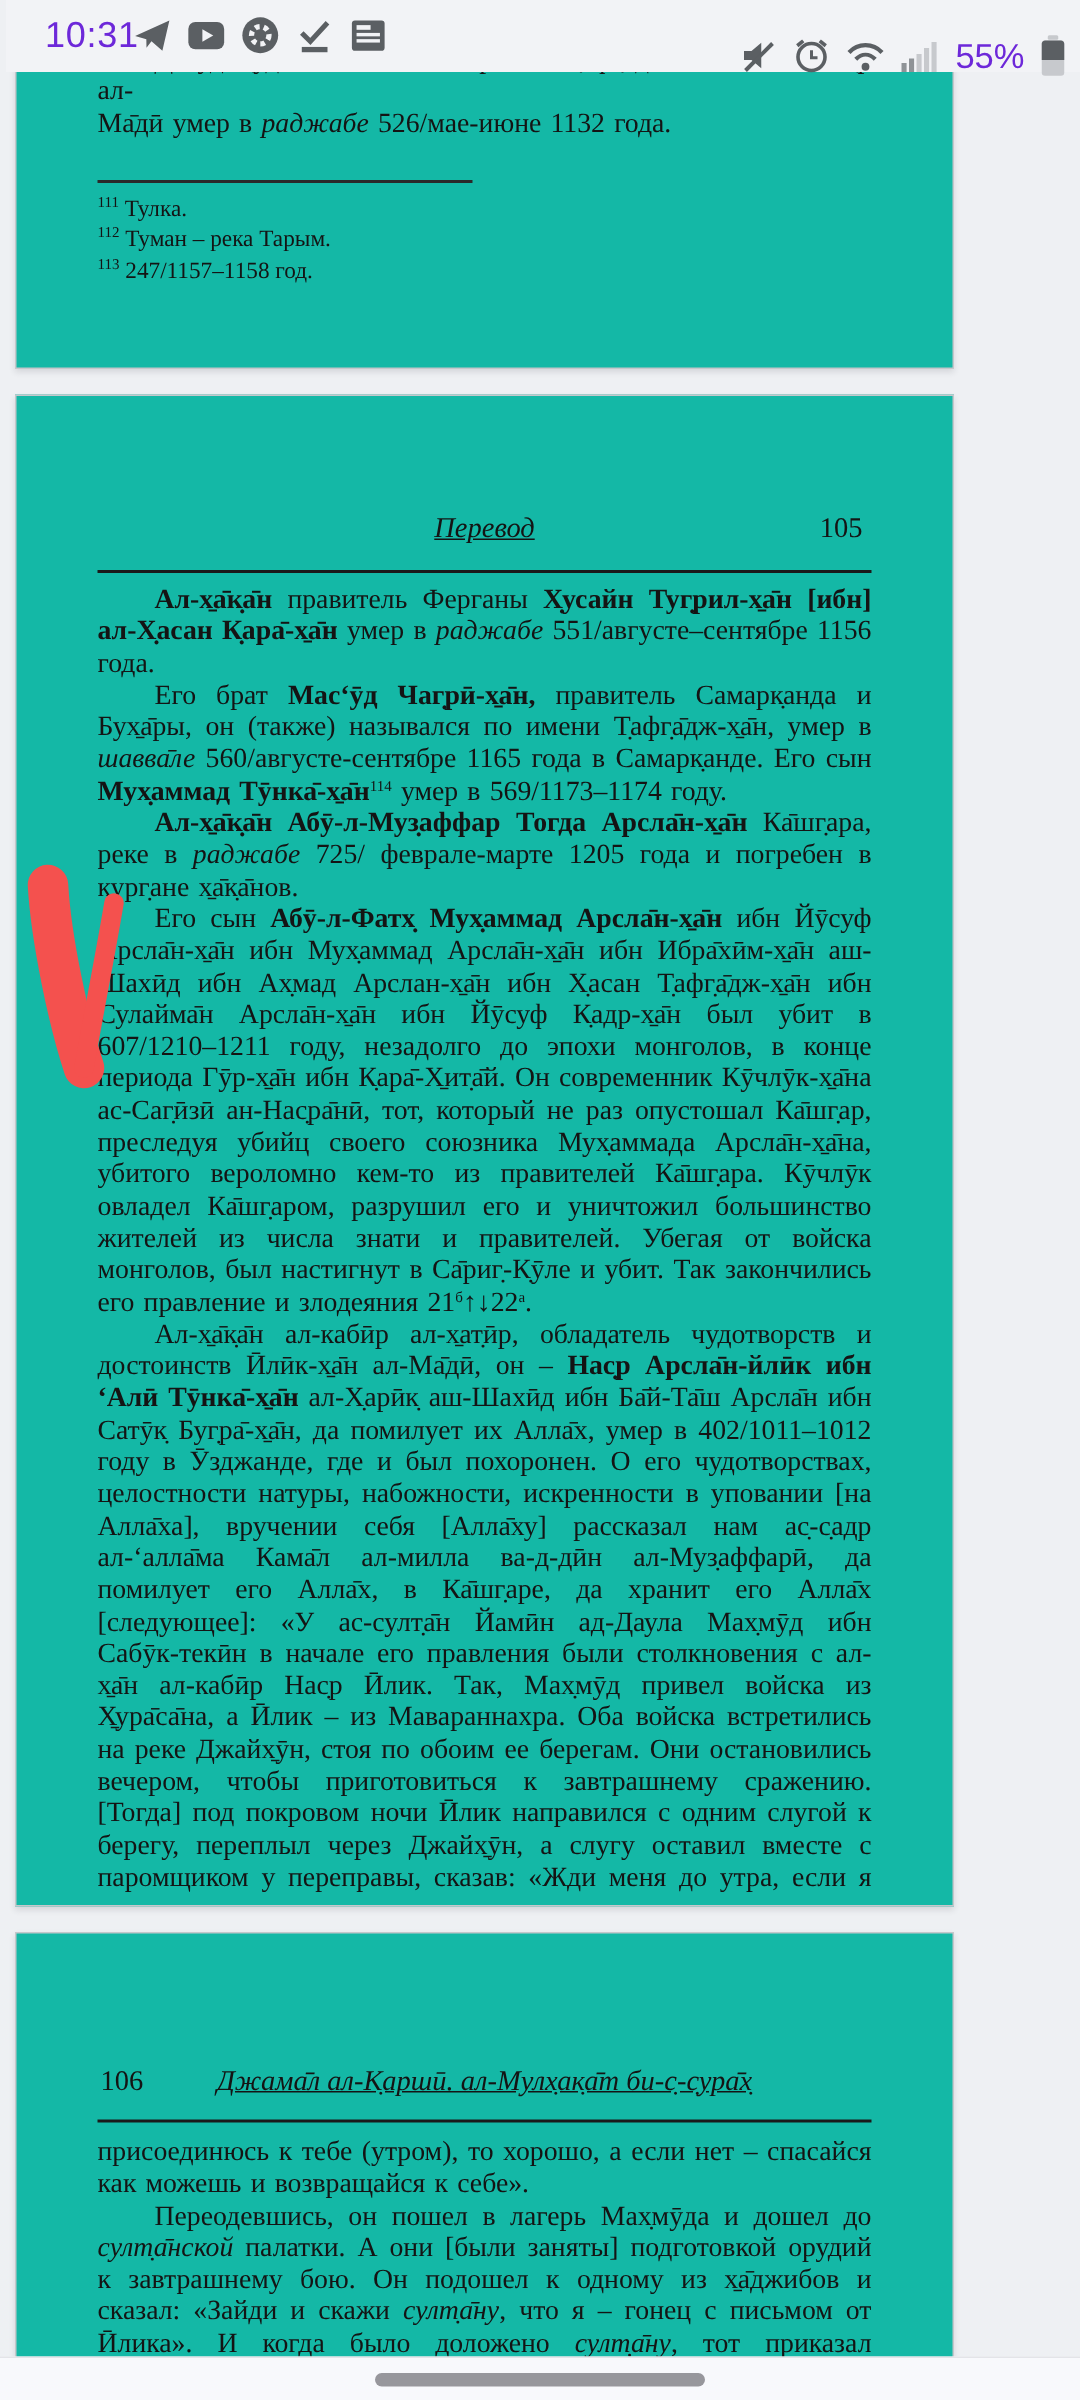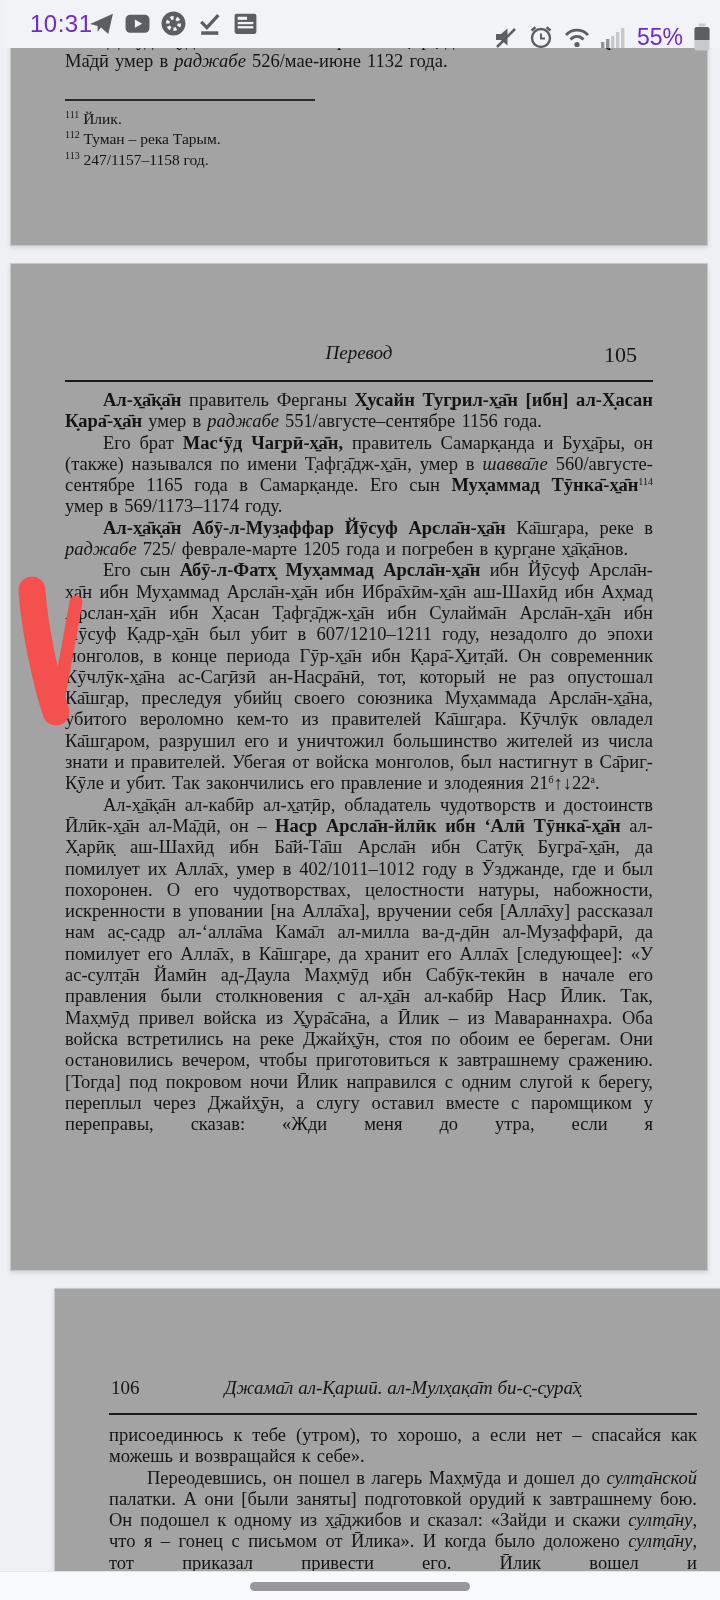--- a/index.html
+++ b/index.html
@@ -13,47 +13,47 @@
     z-index:20;font-family:"Liberation Sans",sans-serif;color:#6d28d9;
     display:flex;align-items:center;
   }
   .sb-time{position:absolute;left:26px;top:10px;font-size:24px;letter-spacing:.5px;}
   .sb-left{position:absolute;left:84px;top:10px;display:flex;gap:9px;align-items:center;}
   .sb-right{position:absolute;right:14px;top:10px;display:flex;gap:9px;align-items:center;margin-top:13px;}
   .sb-right .pct{font-size:23px;margin:0 2px;}
   .icon{display:block;}
   
   .card{
-    position:absolute;left:10px;width:698px;background:#a3a3a3;box-sizing:border-box;
+    position:absolute;left:10px;width:626px;background:#14b8a6;box-sizing:border-box;
     border:1px solid #c5c7cb;box-shadow:0 2px 4px rgba(60,60,70,.14);overflow:hidden;
   }
   #card-top{top:40px;height:206px;}
   #card-105{top:263px;height:1008px;}
-  #card-106{top:1288px;height:288px;margin-left:44px;}
+  #card-106{top:1288px;height:288px;}
   .inner{padding:0 54px;}
   .para{margin:0;text-align:justify;font-size:18.5px;line-height:21.3px;word-spacing:1.5px;}
   .para.indent{text-indent:38px;}
   .para.cut{text-align-last:justify;}
   .run-b{font-weight:bold;margin-top:15px;}
   .run-i{font-style:italic;}
   .run-sup{font-size:10px;vertical-align:6px;line-height:0;letter-spacing:0;}
   .fn .para{font-size:15.5px;line-height:20.5px;text-align:left;word-spacing:normal;}
   .fnrule{border:none;border-top:2px solid #2a2a2a;width:250px;margin:0;}
   .headrule{border:none;border-top:2px solid #1a1a1a;margin:0;}
   
   #card-top .clipwrap{overflow:hidden;}
   #card-top .clipwrap .para:first-child{margin-top:-11px;}
   #card-top .fnblock{margin-top:26px;}
   #card-top .fn{margin-top:8px;}
   
-  .pageheader{position:relative;height:26px;}
+  .pageheader{position:relative;height:26px;text-decoration:underline;}
   .pageheader .ph-title{
     text-align:center;font-style:italic;font-size:19px;display:block;
   }
-  .pageheader .ph-num{position:absolute;right:16px;top:0;font-size:22px;font-style:normal;}
+  .pageheader .ph-num{position:absolute;right:6px;top:0;font-size:19px;font-style:normal;}
   .pageheader .ph-num-left{position:absolute;left:2px;top:0;font-size:19px;font-style:normal;}
   #card-105 .pageheader{margin-top:78px;}
   #card-105 .headrule{margin-top:12px;}
   #card-105 .body{margin-top:8px;}
   #card-105 .fnblock{position:absolute;left:54px;bottom:36px;}
   #card-105 .fn{margin-top:9px;}
   
   #card-106 .pageheader{margin-top:88px;}
   #card-106 .headrule{margin-top:10px;}
   #card-106 .body{margin-top:10px;}
@@ -130,39 +130,39 @@
 
 <div class="card" id="card-top">
   <div class="inner">
     <div class="clipwrap">
         <p class="para cut"><span>ибн Давуд К̣удж-текин ибн Ибра̄хӣм Т̣афг̣а̄дж ибн Йлик Нас̣р ал-</span></p>
         <p class="para"><span>Ма̄дӣ умер в </span><span class="run-i">раджабе</span><span> 526/мае-июне 1132 года.</span></p>
       </div>
     <div class="fnblock">
       <hr class="fnrule">
       <div class="fn">
-          <p class="para"><span class="run-sup">111</span><span> Йлик.</span></p>
+          <p class="para"><span class="run-sup">111</span><span> Тулка.</span></p>
           <p class="para"><span class="run-sup">112</span><span> Туман – река Тарым.</span></p>
           <p class="para"><span class="run-sup">113</span><span> 247/1157–1158 год.</span></p>
         </div>
     </div>
   </div>
 </div>
 
 <div class="card" id="card-105">
   <div class="inner">
     <div class="pageheader">
       <span class="ph-title">Перевод</span>
       <span class="ph-num">105</span>
     </div>
     <hr class="headrule">
     <div class="body">
         <p class="para indent"><span class="run-b">Ал-х̱а̄к̣а̄н</span><span> правитель Ферганы </span><span class="run-b">Х̣усайн Туг̣рил-х̱а̄н [ибн] ал-Х̣асан К̣ара̄-х̱а̄н</span><span> умер в </span><span class="run-i">раджабе</span><span> 551/августе–сентябре 1156 года.</span></p>
         <p class="para indent"><span>Его брат </span><span class="run-b">Мас‘ӯд Чаг̣рӣ-х̱а̄н,</span><span> правитель Самарк̣анда и Бух̱а̄ры, он (также) назывался по имени Т̣афг̣а̄дж-х̱а̄н, умер в </span><span class="run-i">шавва̄ле</span><span> 560/августе-сентябре 1165 года в Самарк̣анде. Его сын </span><span class="run-b">Мух̣аммад Тӯнка̄-х̱а̄н</span><span class="run-sup">114</span><span> умер в 569/1173–1174 году.</span></p>
-        <p class="para indent"><span class="run-b">Ал-х̱а̄к̣а̄н Абӯ-л-Муз̣аффар Йӯсуф Арсла̄н-х̱а̄н</span><span> Ка̄шг̣ара, реке в </span><span class="run-i">раджабе</span><span> 725/ феврале-марте 1205 года и погребен в к̣ург̣ане  х̱а̄к̣а̄нов.</span></p>
+        <p class="para indent"><span class="run-b">Ал-х̱а̄к̣а̄н Абӯ-л-Муз̣аффар Тогда Арсла̄н-х̱а̄н</span><span> Ка̄шг̣ара, реке в </span><span class="run-i">раджабе</span><span> 725/ феврале-марте 1205 года и погребен в к̣ург̣ане  х̱а̄к̣а̄нов.</span></p>
         <p class="para indent"><span>Его сын </span><span class="run-b">Абӯ-л-Фатх̣ Мух̣аммад Арсла̄н-х̱а̄н</span><span> ибн Йӯсуф Арсла̄н-х̱а̄н ибн Мух̣аммад Арсла̄н-х̱а̄н ибн Ибра̄хӣм-х̱а̄н аш-Шахӣд ибн Ах̣мад Арслан-х̱а̄н ибн Х̣асан Т̣афг̣а̄дж-х̱а̄н ибн Сулайма̄н Арсла̄н-х̱а̄н ибн Йӯсуф К̣адр-х̱а̄н был убит в 607/1210–1211 году, незадолго до эпохи монголов, в конце периода Гӯр-х̱а̄н ибн К̣ара̄-Х̱ит̣а̄й. Он современник Кӯчлӯк-х̱а̄на ас-Саг̣ӣзӣ ан-Нас̣ра̄нӣ, тот, который не раз опустошал Ка̄шг̣ар, преследуя убийц своего союзника Мух̣аммада Арсла̄н-х̱а̄на, убитого вероломно кем-то из правителей  Ка̄шг̣ара. Кӯчлӯк овладел Ка̄шг̣аром, разрушил его и уничтожил большинство жителей из числа знати и правителей. Убегая от войска монголов, был настигнут в Са̄риг̣-К̣ӯле и убит. Так закончились его правление и злодеяния 21</span><span class="run-sup">б</span><span>↑↓22</span><span class="run-sup">а</span><span>.</span></p>
         <p class="para indent cut"><span>Ал-х̱а̄к̣а̄н ал-кабӣр ал-х̱ат̣ӣр, обладатель чудотворств и достоинств Ӣлӣк-х̱а̄н ал-Ма̄дӣ, он – </span><span class="run-b">Нас̣р Арсла̄н-йлӣк ибн ‘Алӣ Тӯнка̄-х̱а̄н</span><span> ал-Х̣арӣк̣ аш-Шахӣд ибн Ба̄й-Та̄ш Арсла̄н ибн Сатӯк̣ Буг̣ра̄-х̱а̄н, да помилует их Алла̄х, умер в 402/1011–1012 году в Ӯзджанде, где и был похоронен. О его чудотворствах, целостности натуры, набожности, искренности в уповании [на Алла̄ха], вручении себя [Алла̄ху] рассказал нам ас̣-с̣адр ал-‘алла̄ма Кама̄л ал-милла ва-д-дӣн ал-Муз̣аффарӣ, да помилует его Алла̄х, в Ка̄шг̣аре, да хранит его Алла̄х [следующее]: «У ас-султ̣а̄н Йамӣн ад-Даула Мах̣мӯд ибн Сабӯк-текӣн в начале его правления были столкновения с ал-х̱а̄н ал-кабӣр Нас̣р Ӣлик. Так, Мах̣мӯд привел войска из Х̱ура̄са̄на, а Ӣлик – из Мавараннахра. Оба войска встретились на реке Джайх̱ӯн, стоя по обоим ее берегам. Они остановились вечером, чтобы приготовиться к завтрашнему сражению. [Тогда] под покровом ночи Ӣлик направился с одним слугой к берегу, переплыл через Джайх̱ӯн, а слугу оставил вместе с паромщиком у переправы, сказав: «Жди меня до утра, если я</span></p>
       </div>
   </div>
 </div>
 
 <svg class="annotation" width="78" height="162" viewBox="0 0 78 162">
   <path d="M24 16 C26 52 38 108 48 138" fill="none" stroke="#f4514e" stroke-width="27" stroke-linecap="round"></path>
   <path d="M48 138 C54 104 63 58 68 28" fill="none" stroke="#f4514e" stroke-width="13" stroke-linecap="round"></path>
 </svg>

